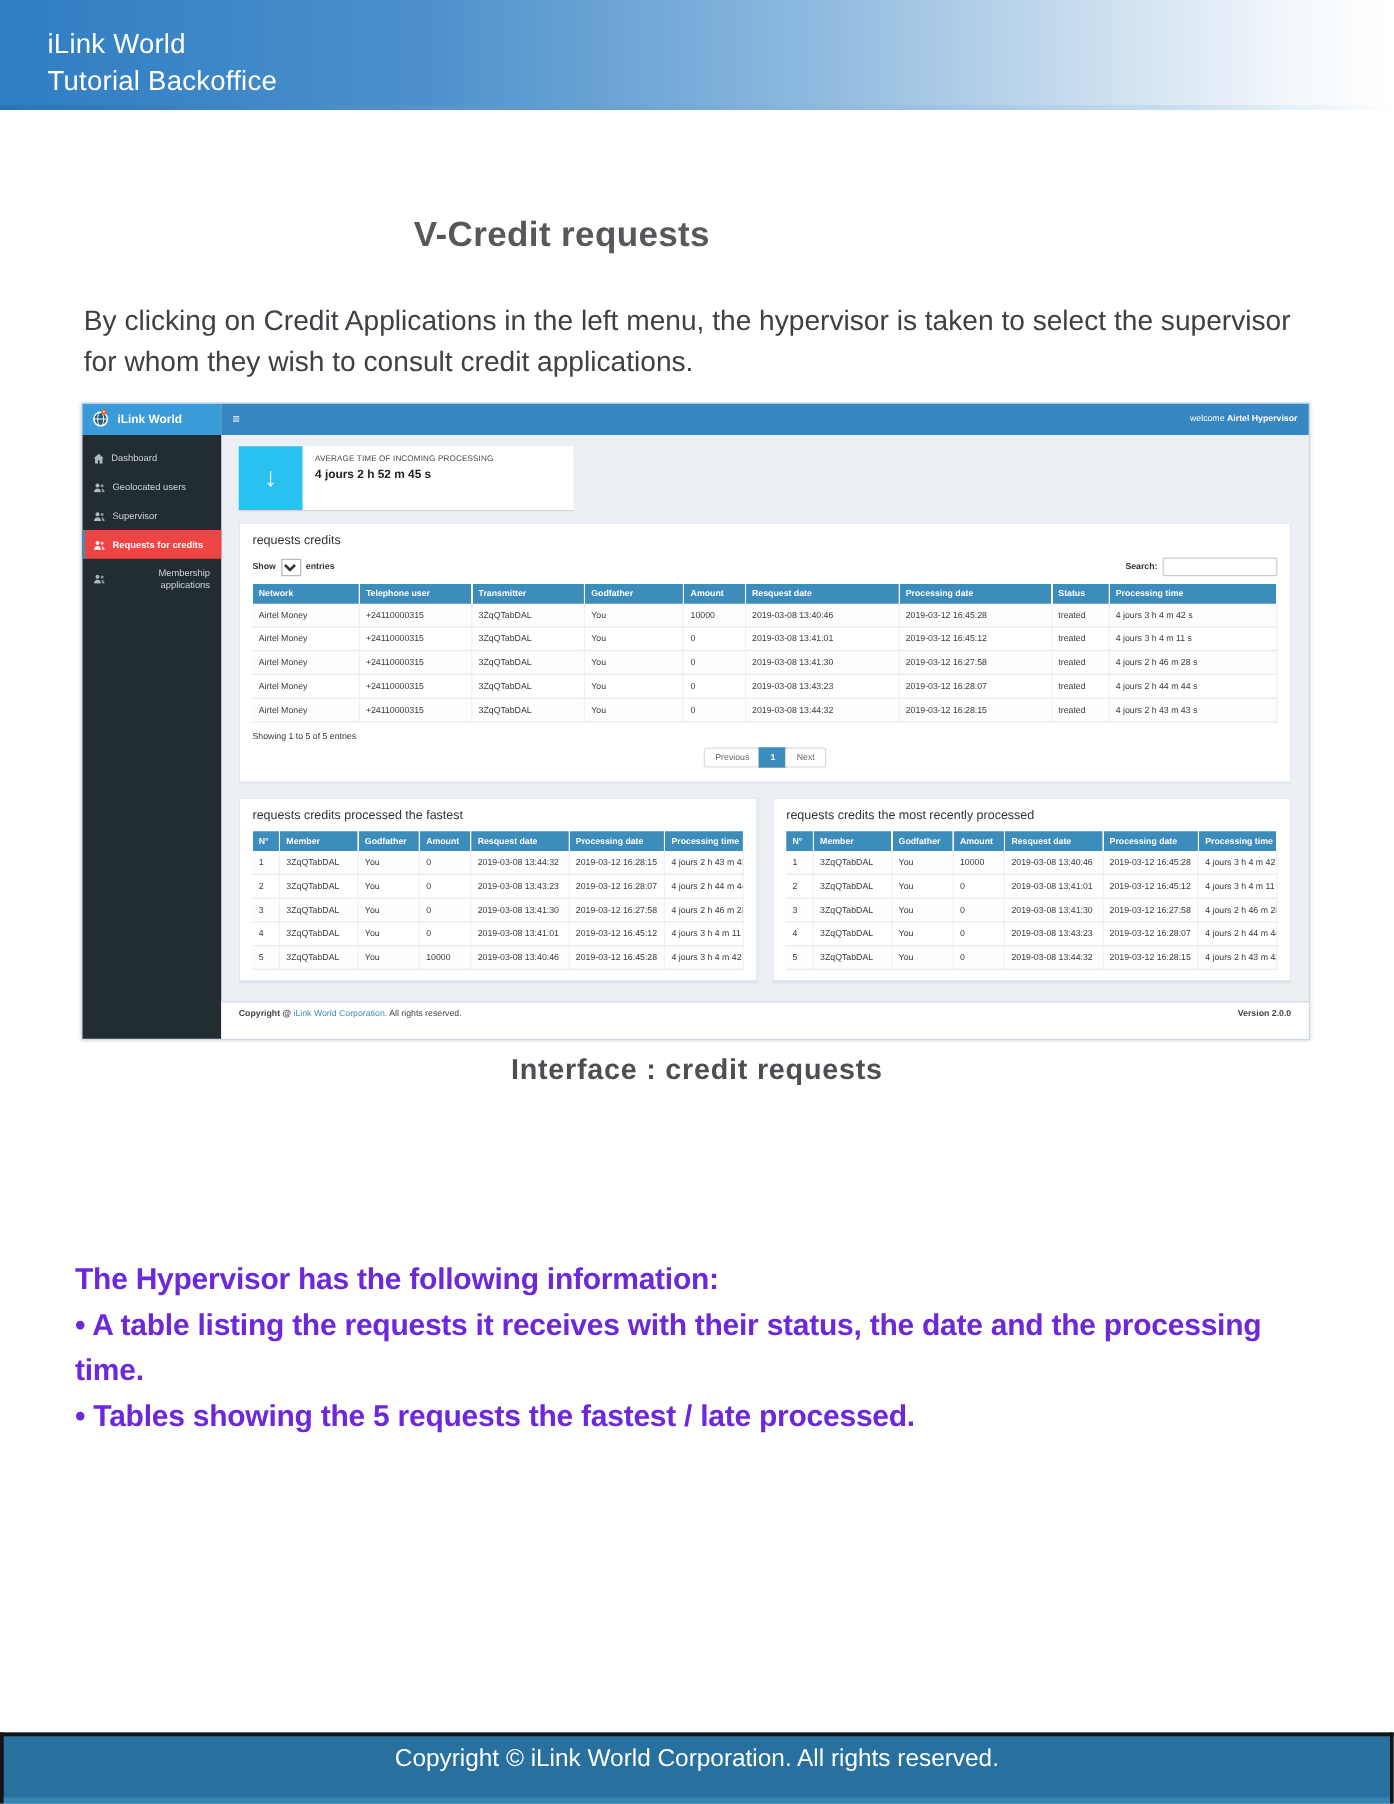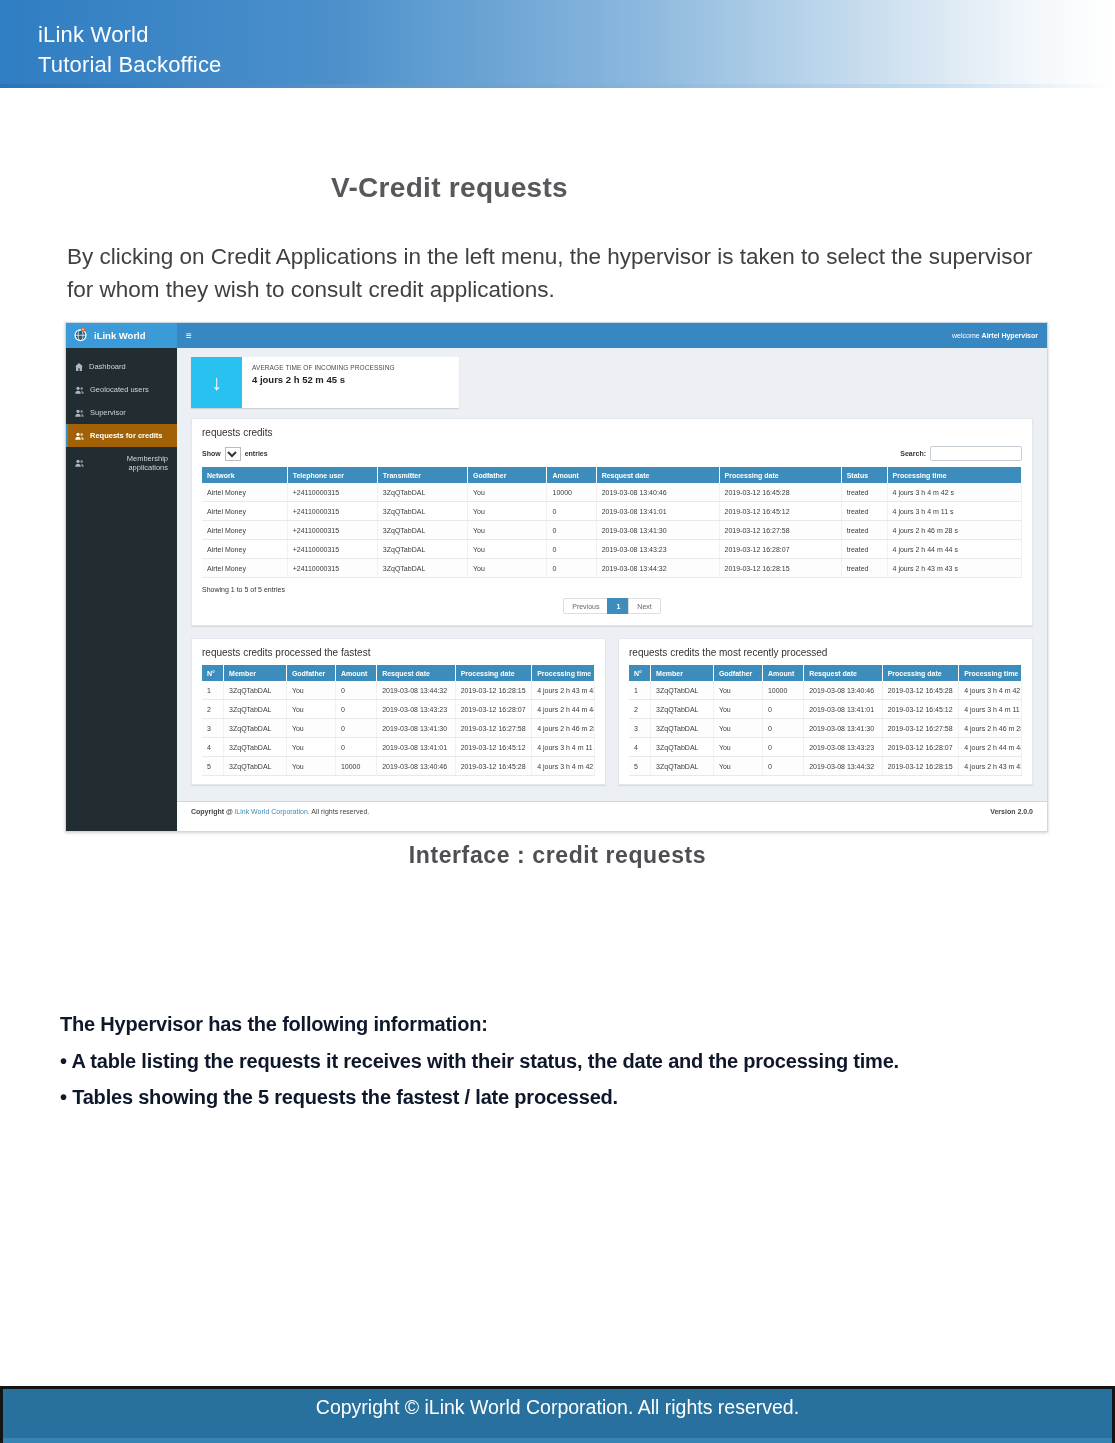--- a/index.html
+++ b/index.html
@@ -26,21 +26,21 @@
   .nav-logo { width: 111px; background: #3b9bd8; color: #fff; display: flex; align-items: center; gap: 6px;
     padding-left: 7px; font-weight: 700; font-size: 9.5px; }
   .nav-main { flex: 1; background: #3787c2; display: flex; align-items: center; justify-content: space-between;
     padding: 0 9px; color: #fff; }
   .hamburger { font-size: 10px; font-weight: 700; cursor: pointer; }
   .welcome { font-size: 7px; }
   .shot-body { flex: 1; display: flex; min-height: 0; }
   .sidebar { width: 111px; background: #222d32; padding-top: 7px; flex: 0 0 111px; text-align: right; }
   .side-item { display: flex; align-items: center; gap: 6px; padding: 7px 9px; color: #ccd4d8; font-size: 7.5px; cursor: pointer; }
   .side-item .sicon { display: inline-flex; color: #aeb9bf; }
-  .side-item.active { background: #a16207; color: #fff; font-weight: 700; border-left: 2px solid #3c8dbc; padding-left: 7px; }
+  .side-item.active { background: #ef4444; color: #fff; font-weight: 700; border-left: 2px solid #3c8dbc; padding-left: 7px; }
   .side-item.active .sicon { color: #fff; }
   .main-col { flex: 1; display: flex; flex-direction: column; min-width: 0; }
   .content { flex: 1; padding: 6px 14px 0; }
 
   .stat-card { width: 268px; height: 51px; background: #fff; display: flex; margin-top: 3px;
     box-shadow: 0 1px 1px rgba(0,0,0,.12); }
   .stat-icon { width: 51px; background: #29c1ef; color: #fff; display: flex; align-items: center; justify-content: center;
     font-size: 21px; font-weight: 700; }
   .stat-text { padding: 7px 10px; }
   .stat-label { font-size: 6.5px; color: #4a4a4a; letter-spacing: .1px; }
@@ -87,21 +87,21 @@
   .box.half .box-title { margin-bottom: 7px; }
 
   .app-footer { flex: 0 0 30px; background: #fff; border-top: 1px solid #d2d6de;
     display: flex; justify-content: space-between; align-items: flex-start; padding: 6px 14px; font-size: 7px; color: #444; }
   .app-footer .link { color: #3c8dbc; cursor: pointer; }
 
   
   .caption { position: absolute; top: 842px; left: 0; width: 1115px; text-align: center;
     font-size: 23px; font-weight: 700; color: #4e4f52; letter-spacing: .6px; }
   .info { position: absolute; top: 1006px; left: 60px; width: 1005px;
-    font-size: 20px; font-weight: 700; color: #0f172a; line-height: 36.5px; letter-spacing: -0.2px; }
+    font-size: 24px; font-weight: 700; color: #6d28d9; line-height: 36.5px; letter-spacing: -0.2px; }
   .page-footer { position: absolute; top: 1386px; left: 0; width: 1115px; height: 57px;
     background: #28709e; border: 3px solid #141414; border-bottom: none;
     color: #fff; text-align: center; font-size: 19.5px; padding-top: 7px; }
   .page-footer::after { content: ""; position: absolute; left: 0; right: 0; bottom: 0; height: 5px; background: #3584b3; }
 </style>
 </head>
 <body>
 
 <header class="doc-header">
   <div class="doc-header-text">

